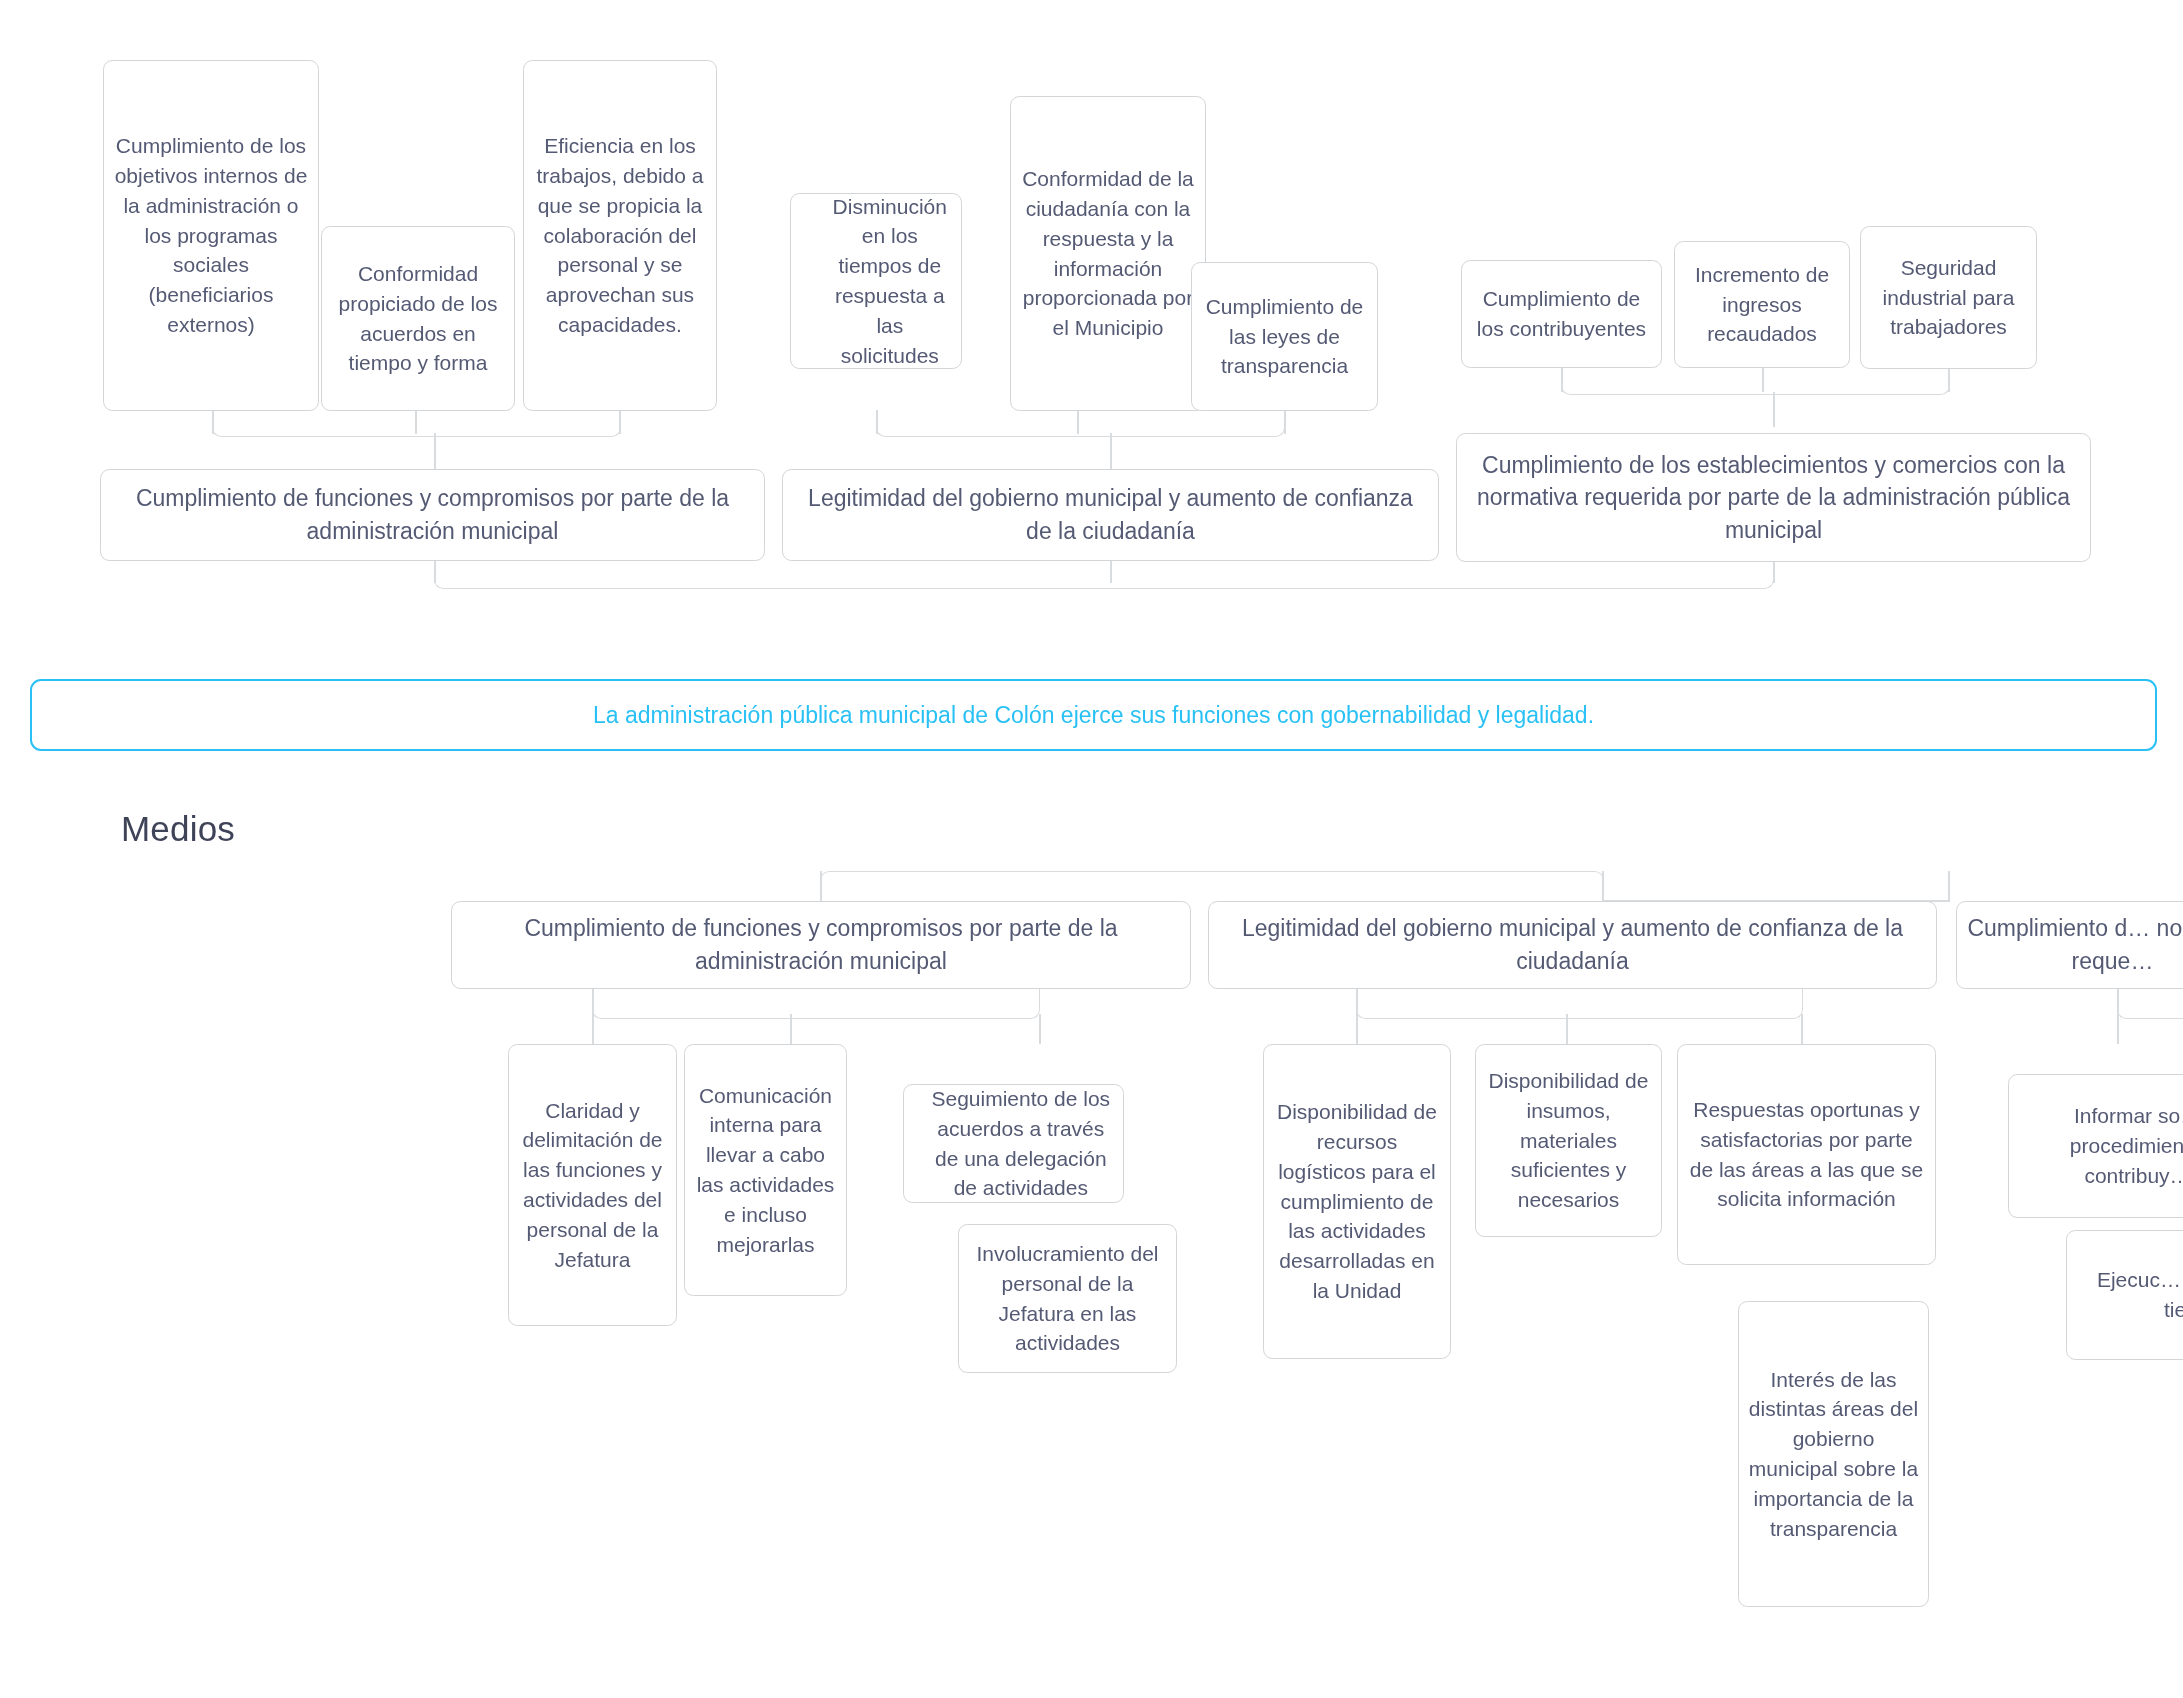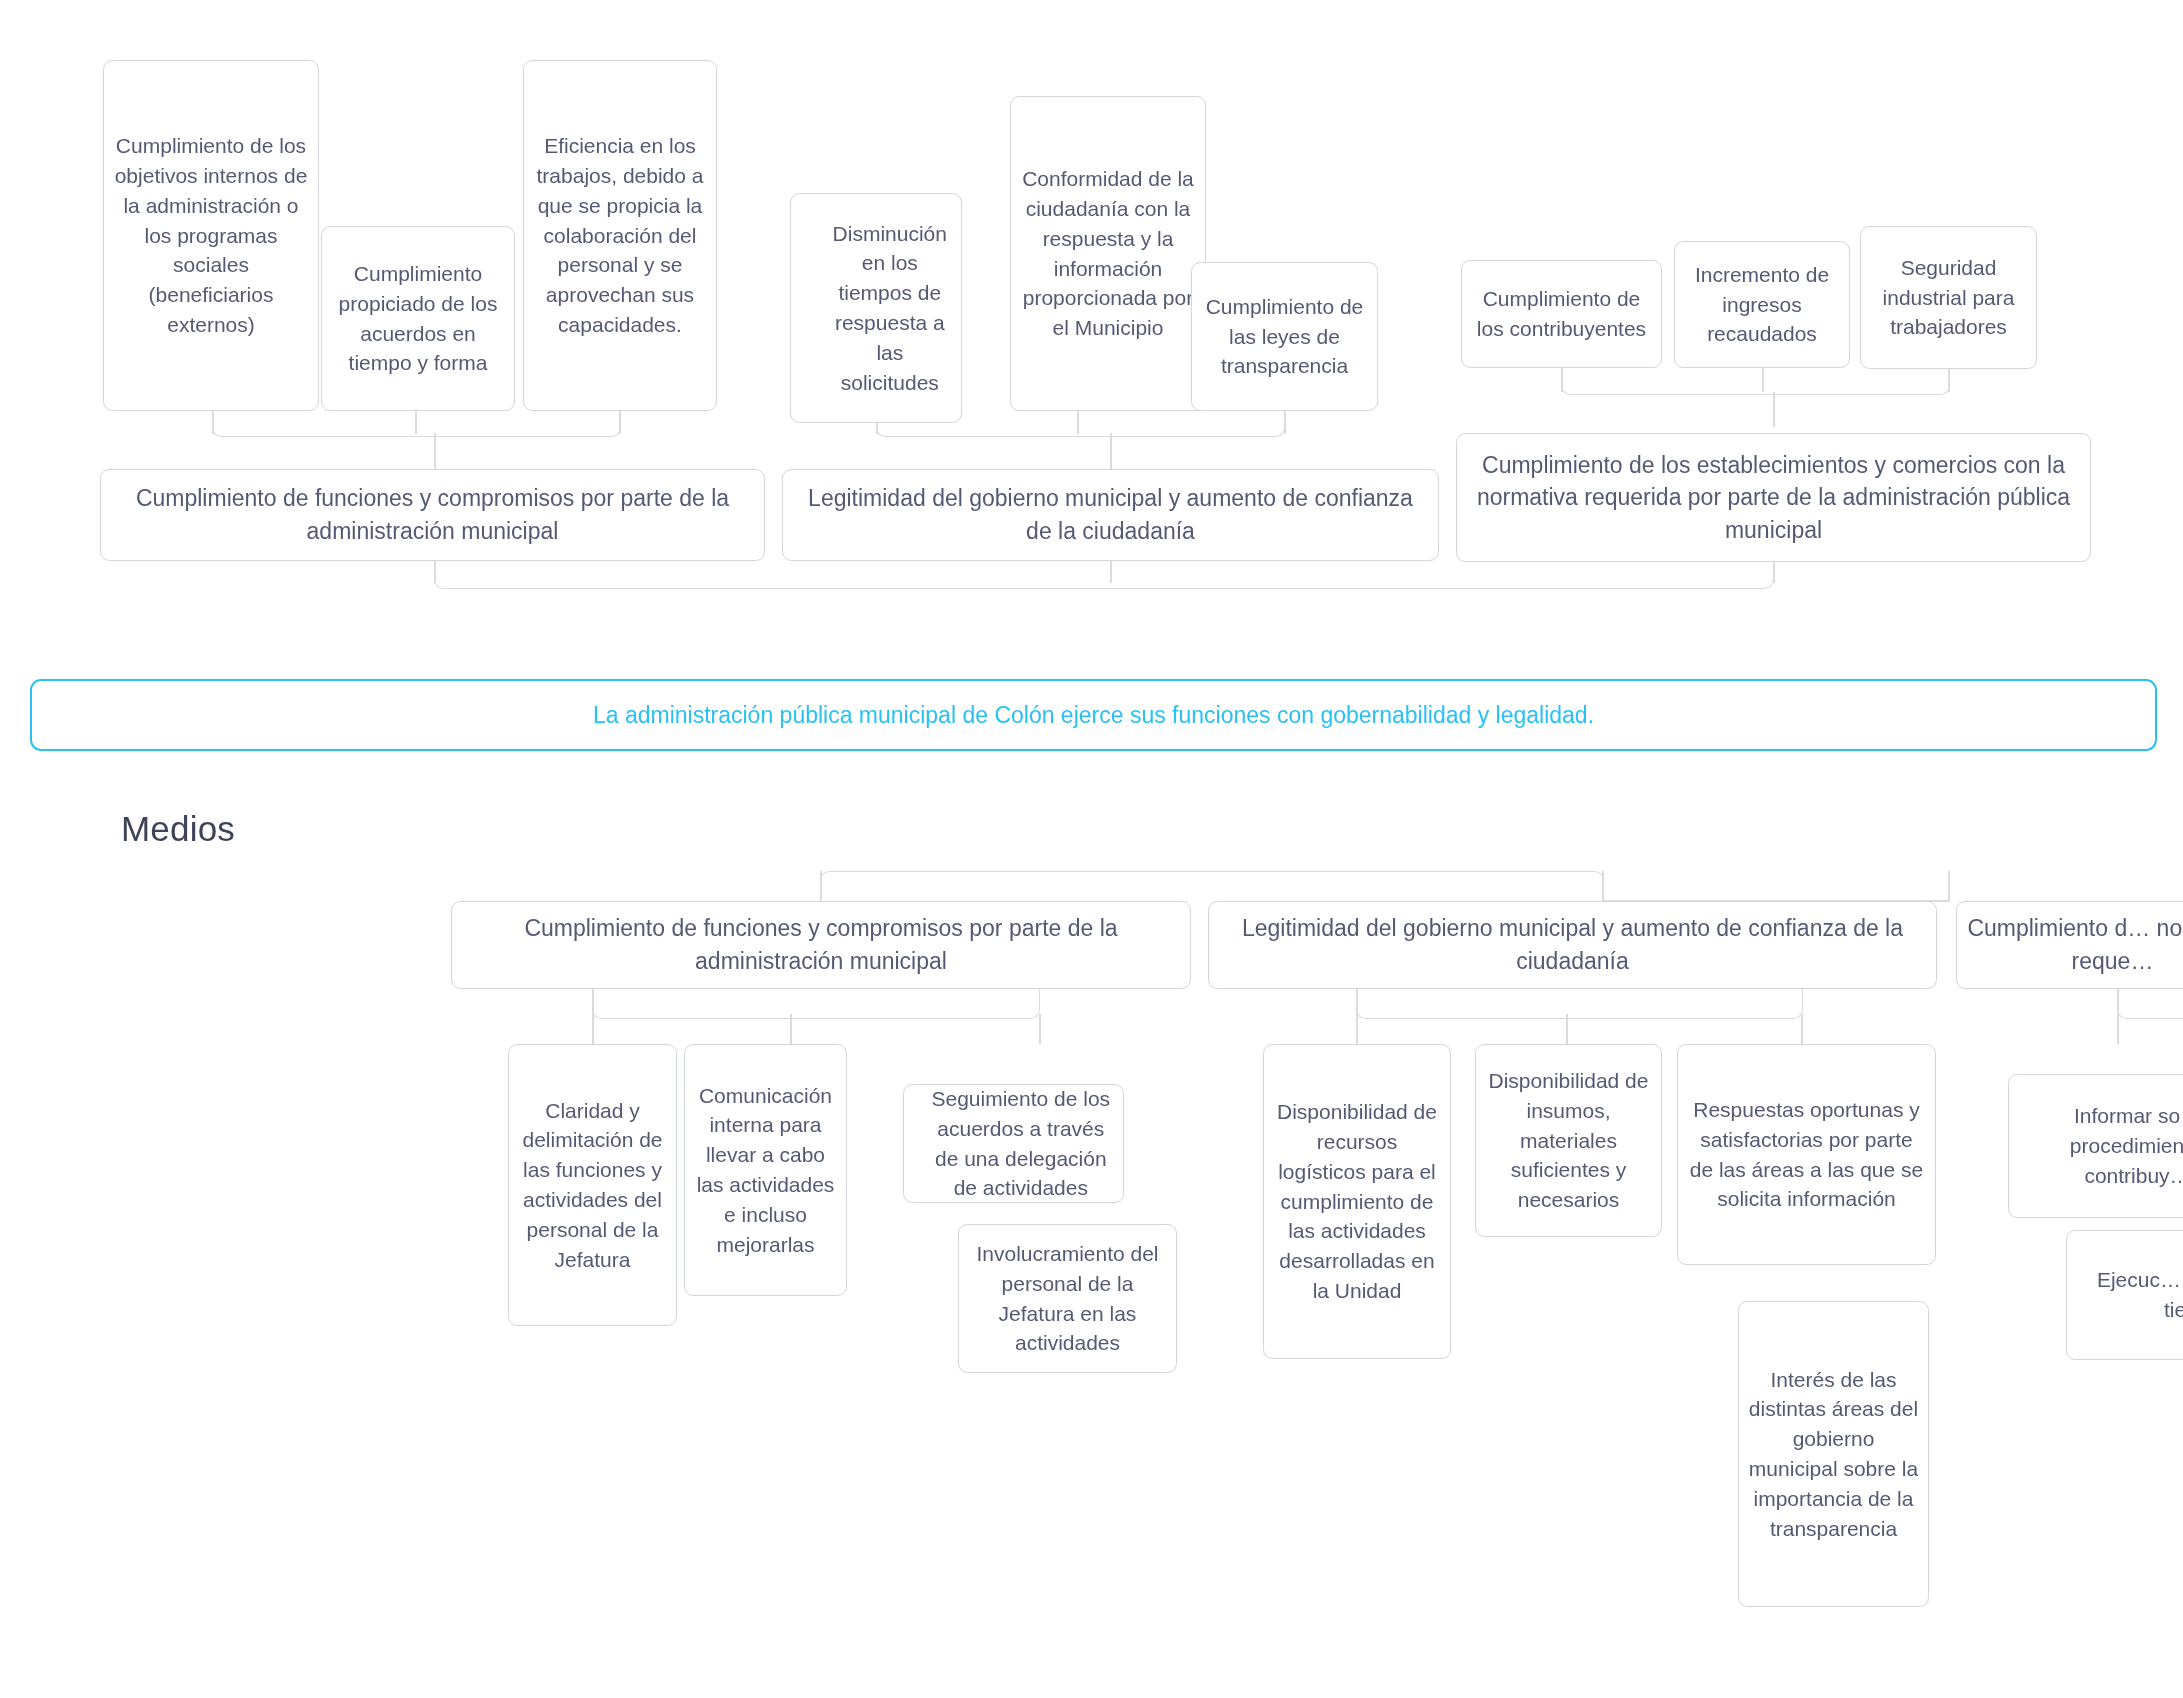--- a/index.html
+++ b/index.html
@@ -103,27 +103,27 @@
 <div class="v-line" style="left:1561px; top:368px; height:23.5px;"></div>
 <div class="v-line" style="left:1762px; top:368px; height:23.5px;"></div>
 <div class="v-line" style="left:1948px; top:368px; height:23.5px;"></div>
 <div class="bracket" style="left:1561px; top:368px; width:389px; height:27.4px;"></div>
 <div class="v-line" style="left:1773px; top:392px; height:35px;"></div>
 
 <div class="node f-leaf" style="left:103px; top:60px; width:216px; height:351px;">
   <span>Cumplimiento de los objetivos internos de la administración o los programas sociales (beneficiarios externos)</span>
 </div>
 <div class="node f-leaf" style="left:321px; top:226px; width:194px; height:185px;">
-  <span>Cumplimiento propiciado de los acuerdos en tiempo y forma</span>
+  <span>Conformidad propiciado de los acuerdos en tiempo y forma</span>
 </div>
 <div class="node f-leaf" style="left:523px; top:60px; width:194px; height:351px;">
   <span>Eficiencia en los trabajos, debido a que se propicia la colaboración del personal y se aprovechan sus capacidades.</span>
 </div>
 
-<div class="node f-leaf" style="left:790px; top:193px; width:172px; height:230px;padding-left:37px;">
+<div class="node f-leaf" style="left:790px; top:193px; width:172px; height:176px;padding-left:37px;">
   <span>Disminución en los tiempos de respuesta a las solicitudes</span>
 </div>
 <div class="node f-leaf" style="left:1010px; top:96px; width:196px; height:315px;">
   <span>Conformidad de la ciudadanía con la respuesta y la información proporcionada por el Municipio</span>
 </div>
 <div class="node f-leaf" style="left:1191px; top:262px; width:187px; height:149px;">
   <span>Cumplimiento de las leyes de transparencia</span>
 </div>
 
 <div class="node f-leaf" style="left:1461px; top:260px; width:201px; height:108px;">

